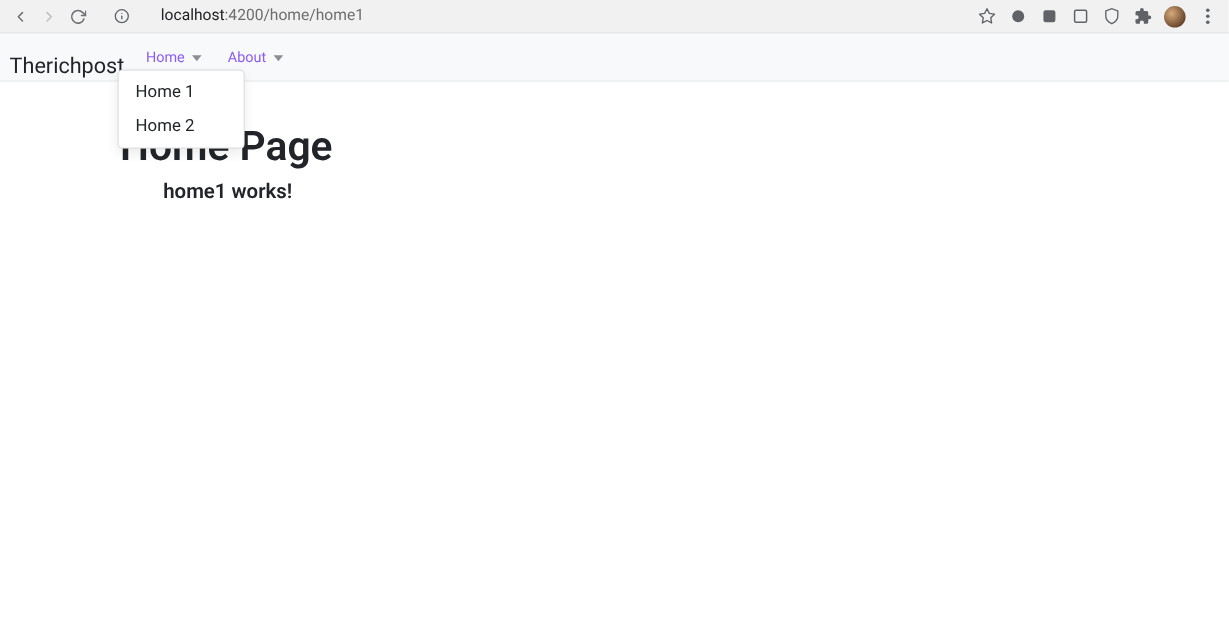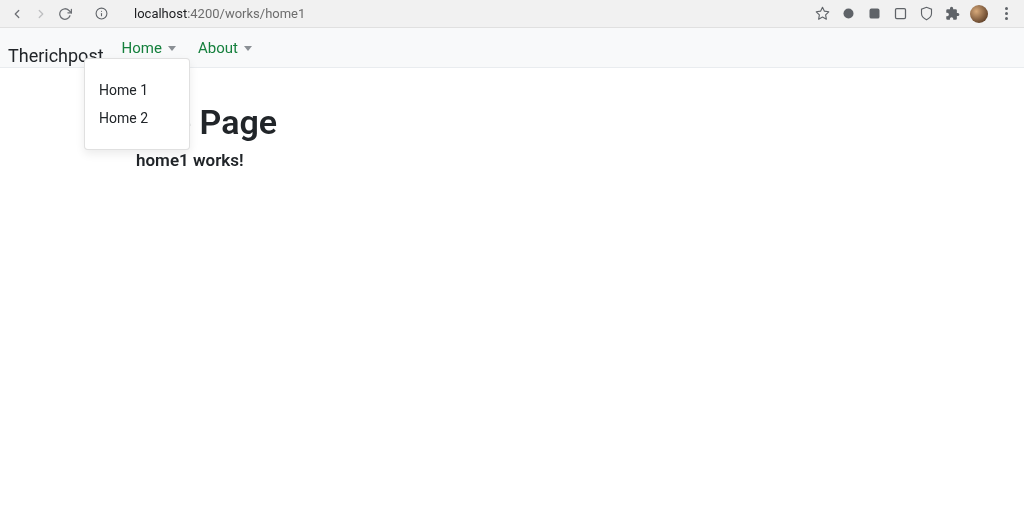--- a/index.html
+++ b/index.html
@@ -36,40 +36,40 @@
       display:flex;
       align-items:center;
       height: 40px;
       background: #f8f9fa;
       border-bottom: 1px solid #e9ecef;
       padding: 0 8px;
       gap: 14px;
       font-size: 15px;
     }
     .brand { color:#212529; font-weight:400; font-size:18px;margin-top:16px; }
-    .nav-item { position:relative; display:flex; align-items:center; gap:6px; color:#15803d; cursor:pointer; padding: 8px 4px; font-size:15px; }
+    .nav-item { position:relative; display:flex; align-items:center; gap:6px; color:#8b5cf6; cursor:pointer; padding: 8px 4px; font-size:12px; }
     .caret-down {
       width:0; height:0;
       border-left:4px solid transparent;
       border-right:4px solid transparent;
       border-top:5px solid #8a8f94;
       margin-top:2px;
     }
 
     
     .dropdown {
       position:absolute;
       top: 58px;
-      left: 84px;
+      left: 98px;
       min-width: 106px;
       background:#fff;
       border:1px solid rgba(0,0,0,0.12);
       border-radius:4px;
       box-shadow: 0 4px 10px rgba(0,0,0,0.08);
-      padding: 17px 0;
+      padding: 4px 0;
       font-size:14px;
     }
     .dropdown .dd-item { padding: 6px 14px; color:#212529; cursor:pointer; }
 
     
     .content { padding-left: 100px; padding-top: 34px; }
     .content h1 { font-size: 34px; font-weight:600; color:#212529; margin-bottom: 8px; }
     .content p { font-size: 17px; font-weight:600; color:#212529;margin-left:36px; }
 
     svg { display:block; }
@@ -104,21 +104,21 @@
   </div>
   <div class="addr-wrap">
     <div class="site-ic">
       <svg width="13" height="13" viewBox="0 0 24 24" fill="none" stroke="currentColor" stroke-width="2" stroke-linecap="round" stroke-linejoin="round">
           <circle cx="12" cy="12" r="10"></circle>
           <line x1="12" y1="8" x2="12" y2="8"></line>
           <line x1="12" y1="12" x2="12" y2="16"></line>
         </svg>
     </div>
     <div class="url">
-      <span class="host">localhost</span><span class="port">:4200</span><span class="path">/works/home1</span>
+      <span class="host">localhost</span><span class="port">:4200</span><span class="path">/home/home1</span>
     </div>
   </div>
   <div class="right-icons">
     <div class="ic">
       <svg width="15" height="15" viewBox="0 0 24 24" fill="none" stroke="currentColor" stroke-width="1.8" stroke-linecap="round" stroke-linejoin="round">
           <polygon points="12 2 15.09 8.26 22 9.27 17 14.14 18.18 21.02 12 17.77 5.82 21.02 7 14.14 2 9.27 8.91 8.26 12 2"></polygon>
         </svg>
     </div>
     <div class="ic ext-blue">
       <svg width="15" height="15" viewBox="0 0 24 24" fill="currentColor">

